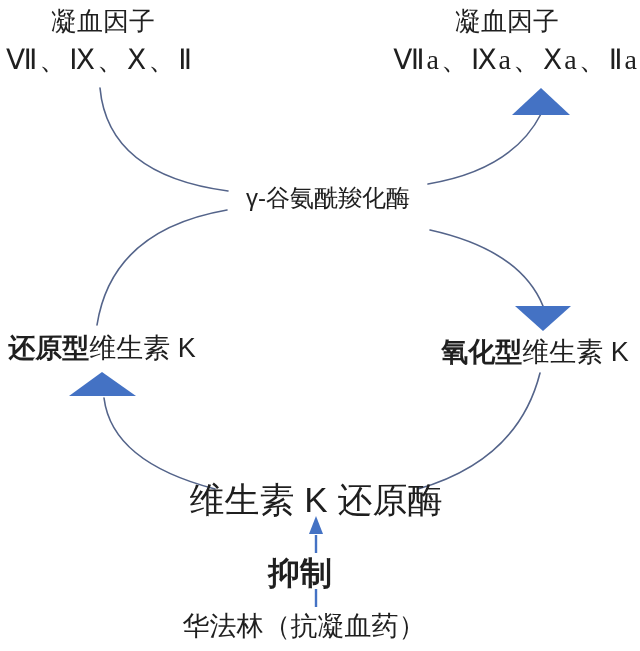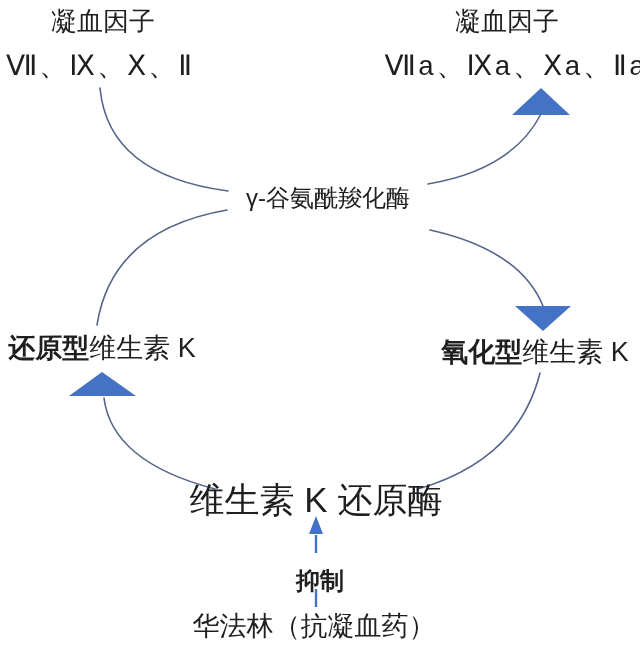--- a/index.html
+++ b/index.html
@@ -28,21 +28,21 @@
     stroke-linecap:butt;
   }
   .node{
     position:absolute;
     transform:translateX(-50%);
     white-space:nowrap;
     line-height:1.1;
     font-size:26px;
   }
   .serifcn{font-family:"Liberation Serif","DejaVu Serif",serif;}
-  .roman{font-family:Liberation Mono, monospace;font-size:28px;letter-spacing:2px;margin-top:8px;}
+  .roman{font-family:Liberation Serif, serif;font-size:28px;letter-spacing:2px;}
   .b{font-weight:700;}
 </style>
 </head>
 <body>
 
 <div class="canvas">
 
   <svg class="layer" width="640" height="651" viewBox="0 0 640 651">
 
     <path class="arc" d="M 100,88 Q 108,175 228,191"></path>
@@ -74,17 +74,17 @@
   <div class="node roman" style="left:516px;top:45px;">Ⅶa、Ⅸa、Ⅹa、Ⅱa</div>
 
   <div class="node" style="left:328px;top:185px;font-size:24px;">γ-谷氨酰羧化酶</div>
 
   <div class="node" style="left:102px;top:334px;font-size:27px;"><span class="b">还原型</span><span>维生素 K</span></div>
 
   <div class="node" style="left:535px;top:338px;font-size:27px;"><span class="b">氧化型</span><span>维生素 K</span></div>
 
   <div class="node" style="left:316px;top:481px;font-size:35px;">维生素 K 还原酶</div>
 
-  <div class="node b" style="left:320px;top:556px;font-size:24px;margin-top:12px;">抑制</div>
+  <div class="node b" style="left:300px;top:556px;font-size:32px;">抑制</div>
 
-  <div class="node" style="left:314px;top:612px;font-size:27px;">华法林（抗凝血药）</div>
+  <div class="node" style="left:304px;top:612px;font-size:27px;">华法林（抗凝血药）</div>
 
 </div>
 
 </body></html>

